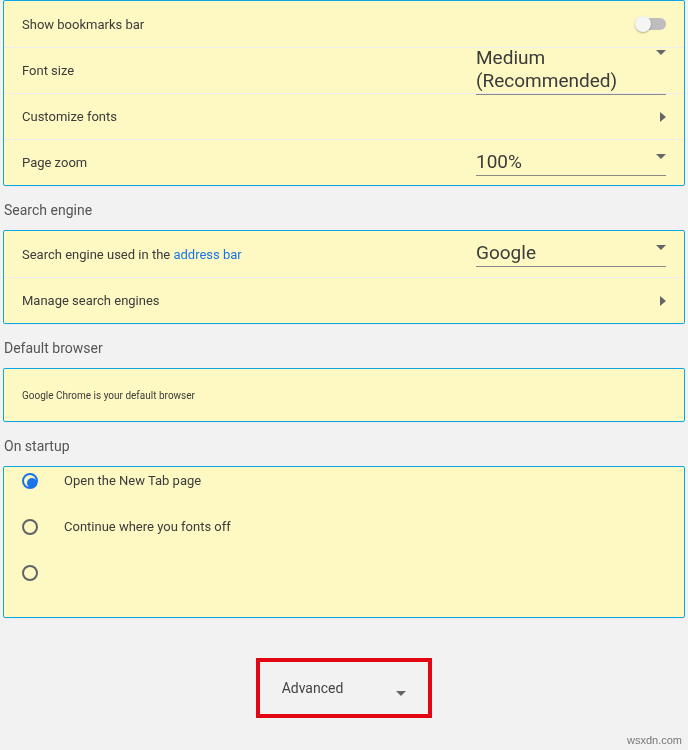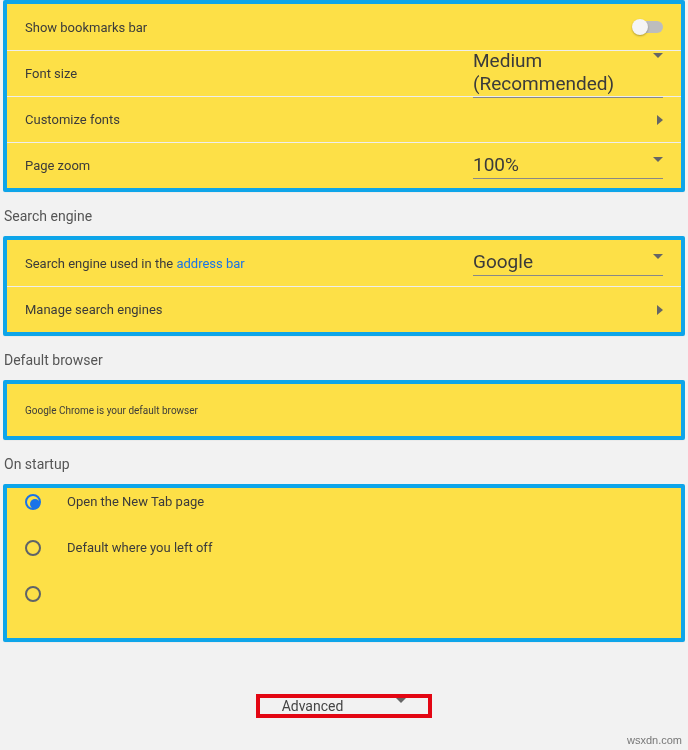--- a/index.html
+++ b/index.html
@@ -7,22 +7,22 @@
       font-family: 'Segoe UI', Roboto, Arial, sans-serif;
       font-size: 13px;
       color: #444;
       background: #f2f2f2;
       width: 688px;
       height: 750px;
       overflow: hidden;
       position: relative;
     }
     .card {
-      background: #fde047;
-      border: 4px solid #0ea5e9;
+      background: #fef9c3;
+      border: 1px solid #0ea5e9;
       border-radius: 2px;
       margin: 0 3px 0 3px;
       box-shadow: 0 1px 1px rgba(0,0,0,0.03);
     }
     .row {
       display: flex;
       align-items: center;
       height: 46px;
       padding: 0 18px;
       border-top: 1px solid #eee;
@@ -102,23 +102,23 @@
     }
     .advanced-wrap {
       position: absolute;
       bottom: 32px;
       left: 0; width: 688px;
       display: flex;
       justify-content: center;
     }
     .advanced-box {
       border: 4px solid #e30613;
-      padding: 0 22px;
-      display: flex;
-      align-items: flex-start;
+      padding: 18px 22px;
+      display: flex;
+      align-items: flex-end;
       cursor: pointer;
       gap: 33px;
     }
     .advanced-box .adv-text {
       font-size: 14px;
       color: #444;
       margin-right: 20px;
     }
     .advanced-box .drop-arrow {
       width: 0; height: 0;
@@ -189,21 +189,21 @@
 </div>
 
 <div class="section-heading">On startup</div>
 <div class="card pad-card">
   <div class="radio-row">
     <div class="radio checked"></div>
     <div>Open the New Tab page</div>
   </div>
   <div class="radio-row">
     <div class="radio"></div>
-    <div>Default where you left off</div>
+    <div>Continue where you fonts off</div>
   </div>
   <div class="radio-row">
     <div class="radio"></div>
   </div>
 </div>
 
 <div class="advanced-wrap">
   <div class="advanced-box">
     <span class="adv-text">Advanced</span>
     <span class="drop-arrow"></span>

